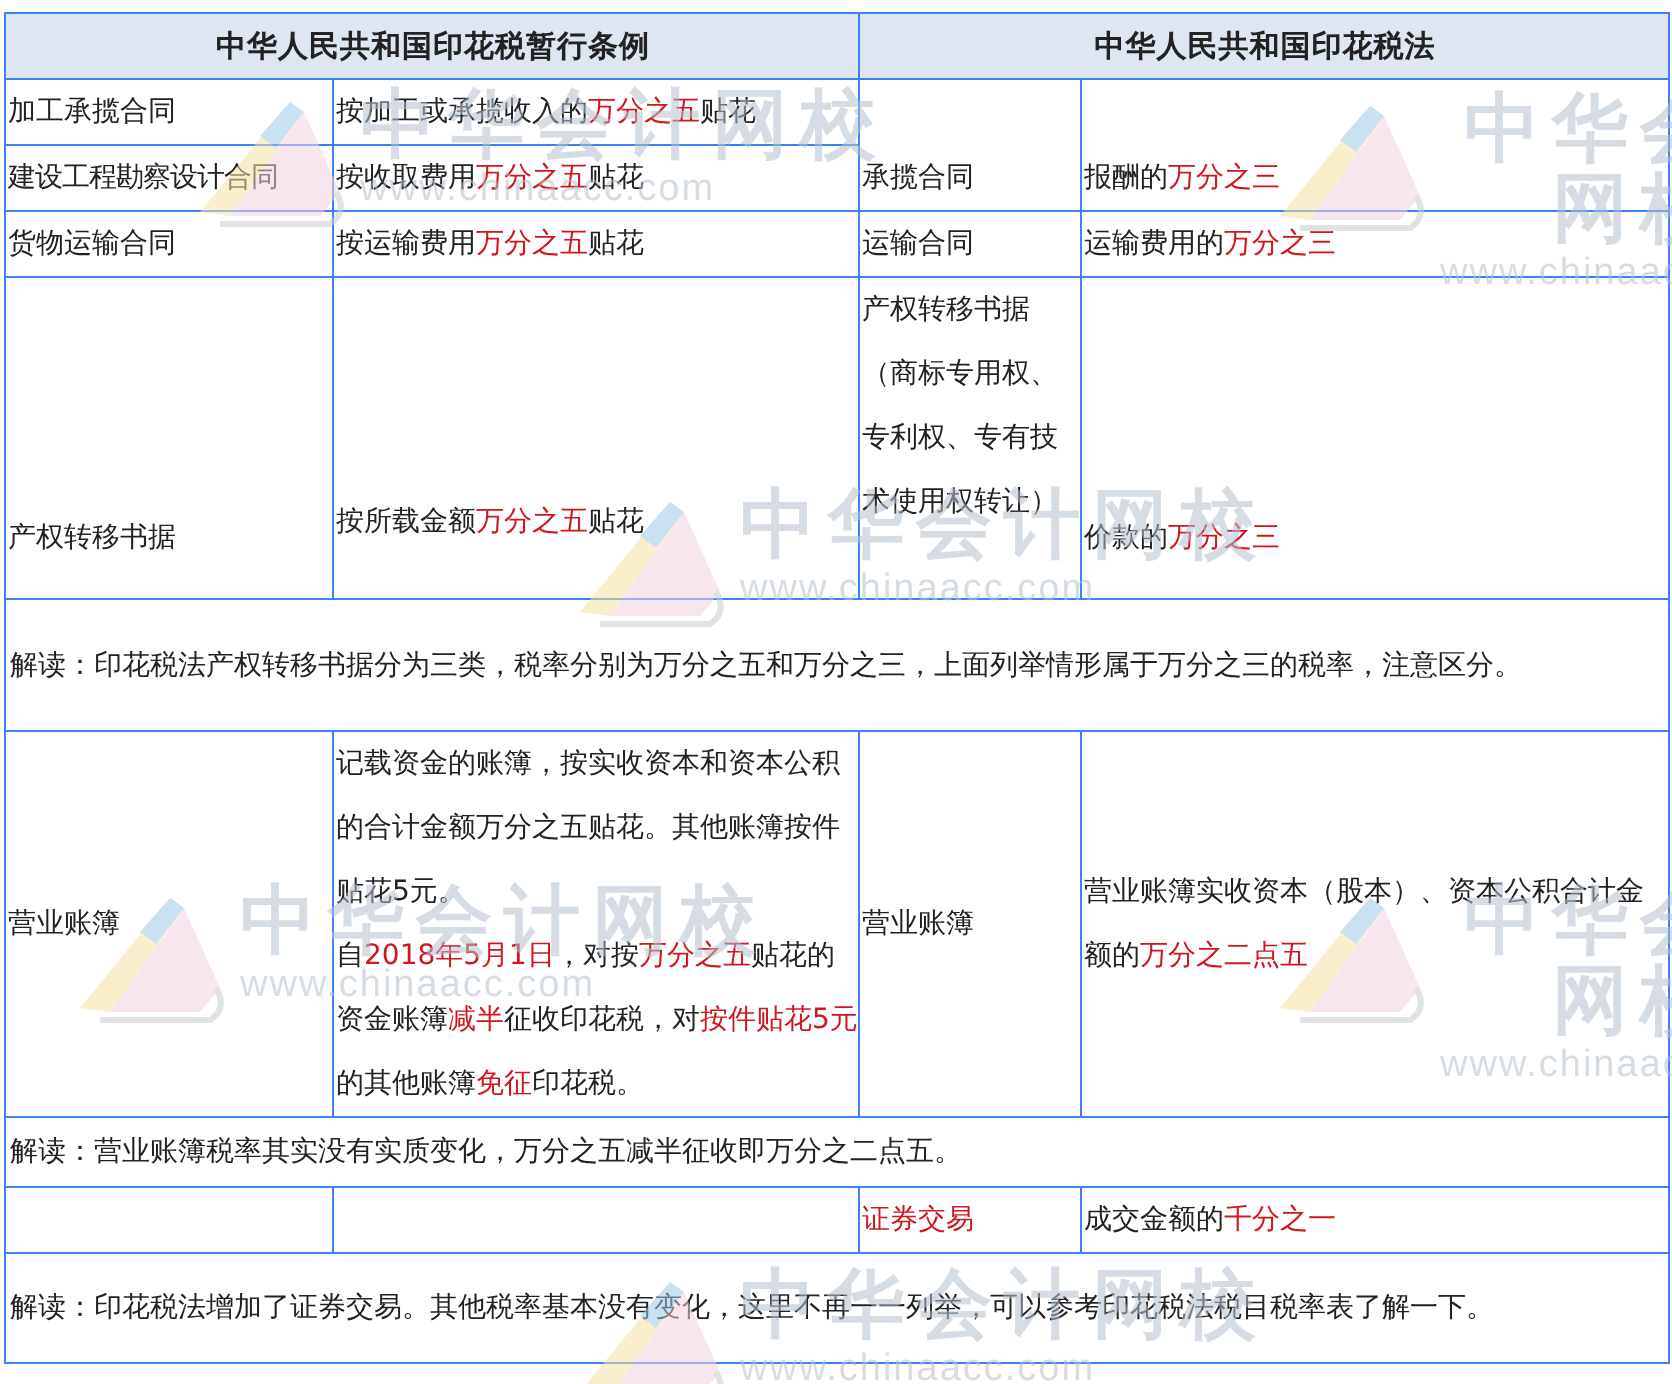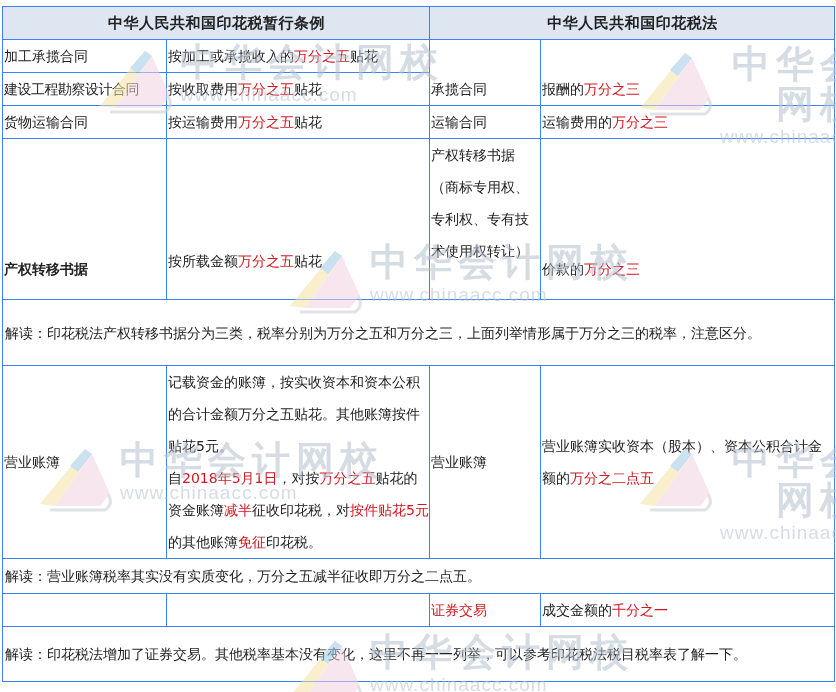--- a/index.html
+++ b/index.html
@@ -47,21 +47,21 @@
   </tr>
 
   <tr style="height:32px">
     <td>货物运输合同</td>
     <td><span>按运输费用</span><span class="r">万分之五</span><span>贴花</span></td>
     <td>运输合同</td>
     <td><span>运输费用的</span><span class="r">万分之三</span></td>
   </tr>
 
   <tr style="height:161px">
-    <td style="vertical-align:bottom; padding-bottom:14px;font-weight:bold;">产权转移书据</td>
+    <td style="vertical-align:bottom; padding-bottom:14px;">产权转移书据</td>
     <td style="vertical-align:bottom; padding-bottom:22px;"><span>按所载金额</span><span class="r">万分之五</span><span>贴花</span></td>
     <td style="vertical-align:top; line-height:32px;">产权转移书据（商标专用权、专利权、专有技术使用权转让）</td>
     <td style="vertical-align:bottom; padding-bottom:14px;"><span>价款的</span><span class="r">万分之三</span></td>
   </tr>
 
   <tr style="height:66px">
     <td colspan="4" class="note">解读：印花税法产权转移书据分为三类，税率分别为万分之五和万分之三，上面列举情形属于万分之三的税率，注意区分。</td>
   </tr>
 
   <tr style="height:191px">

